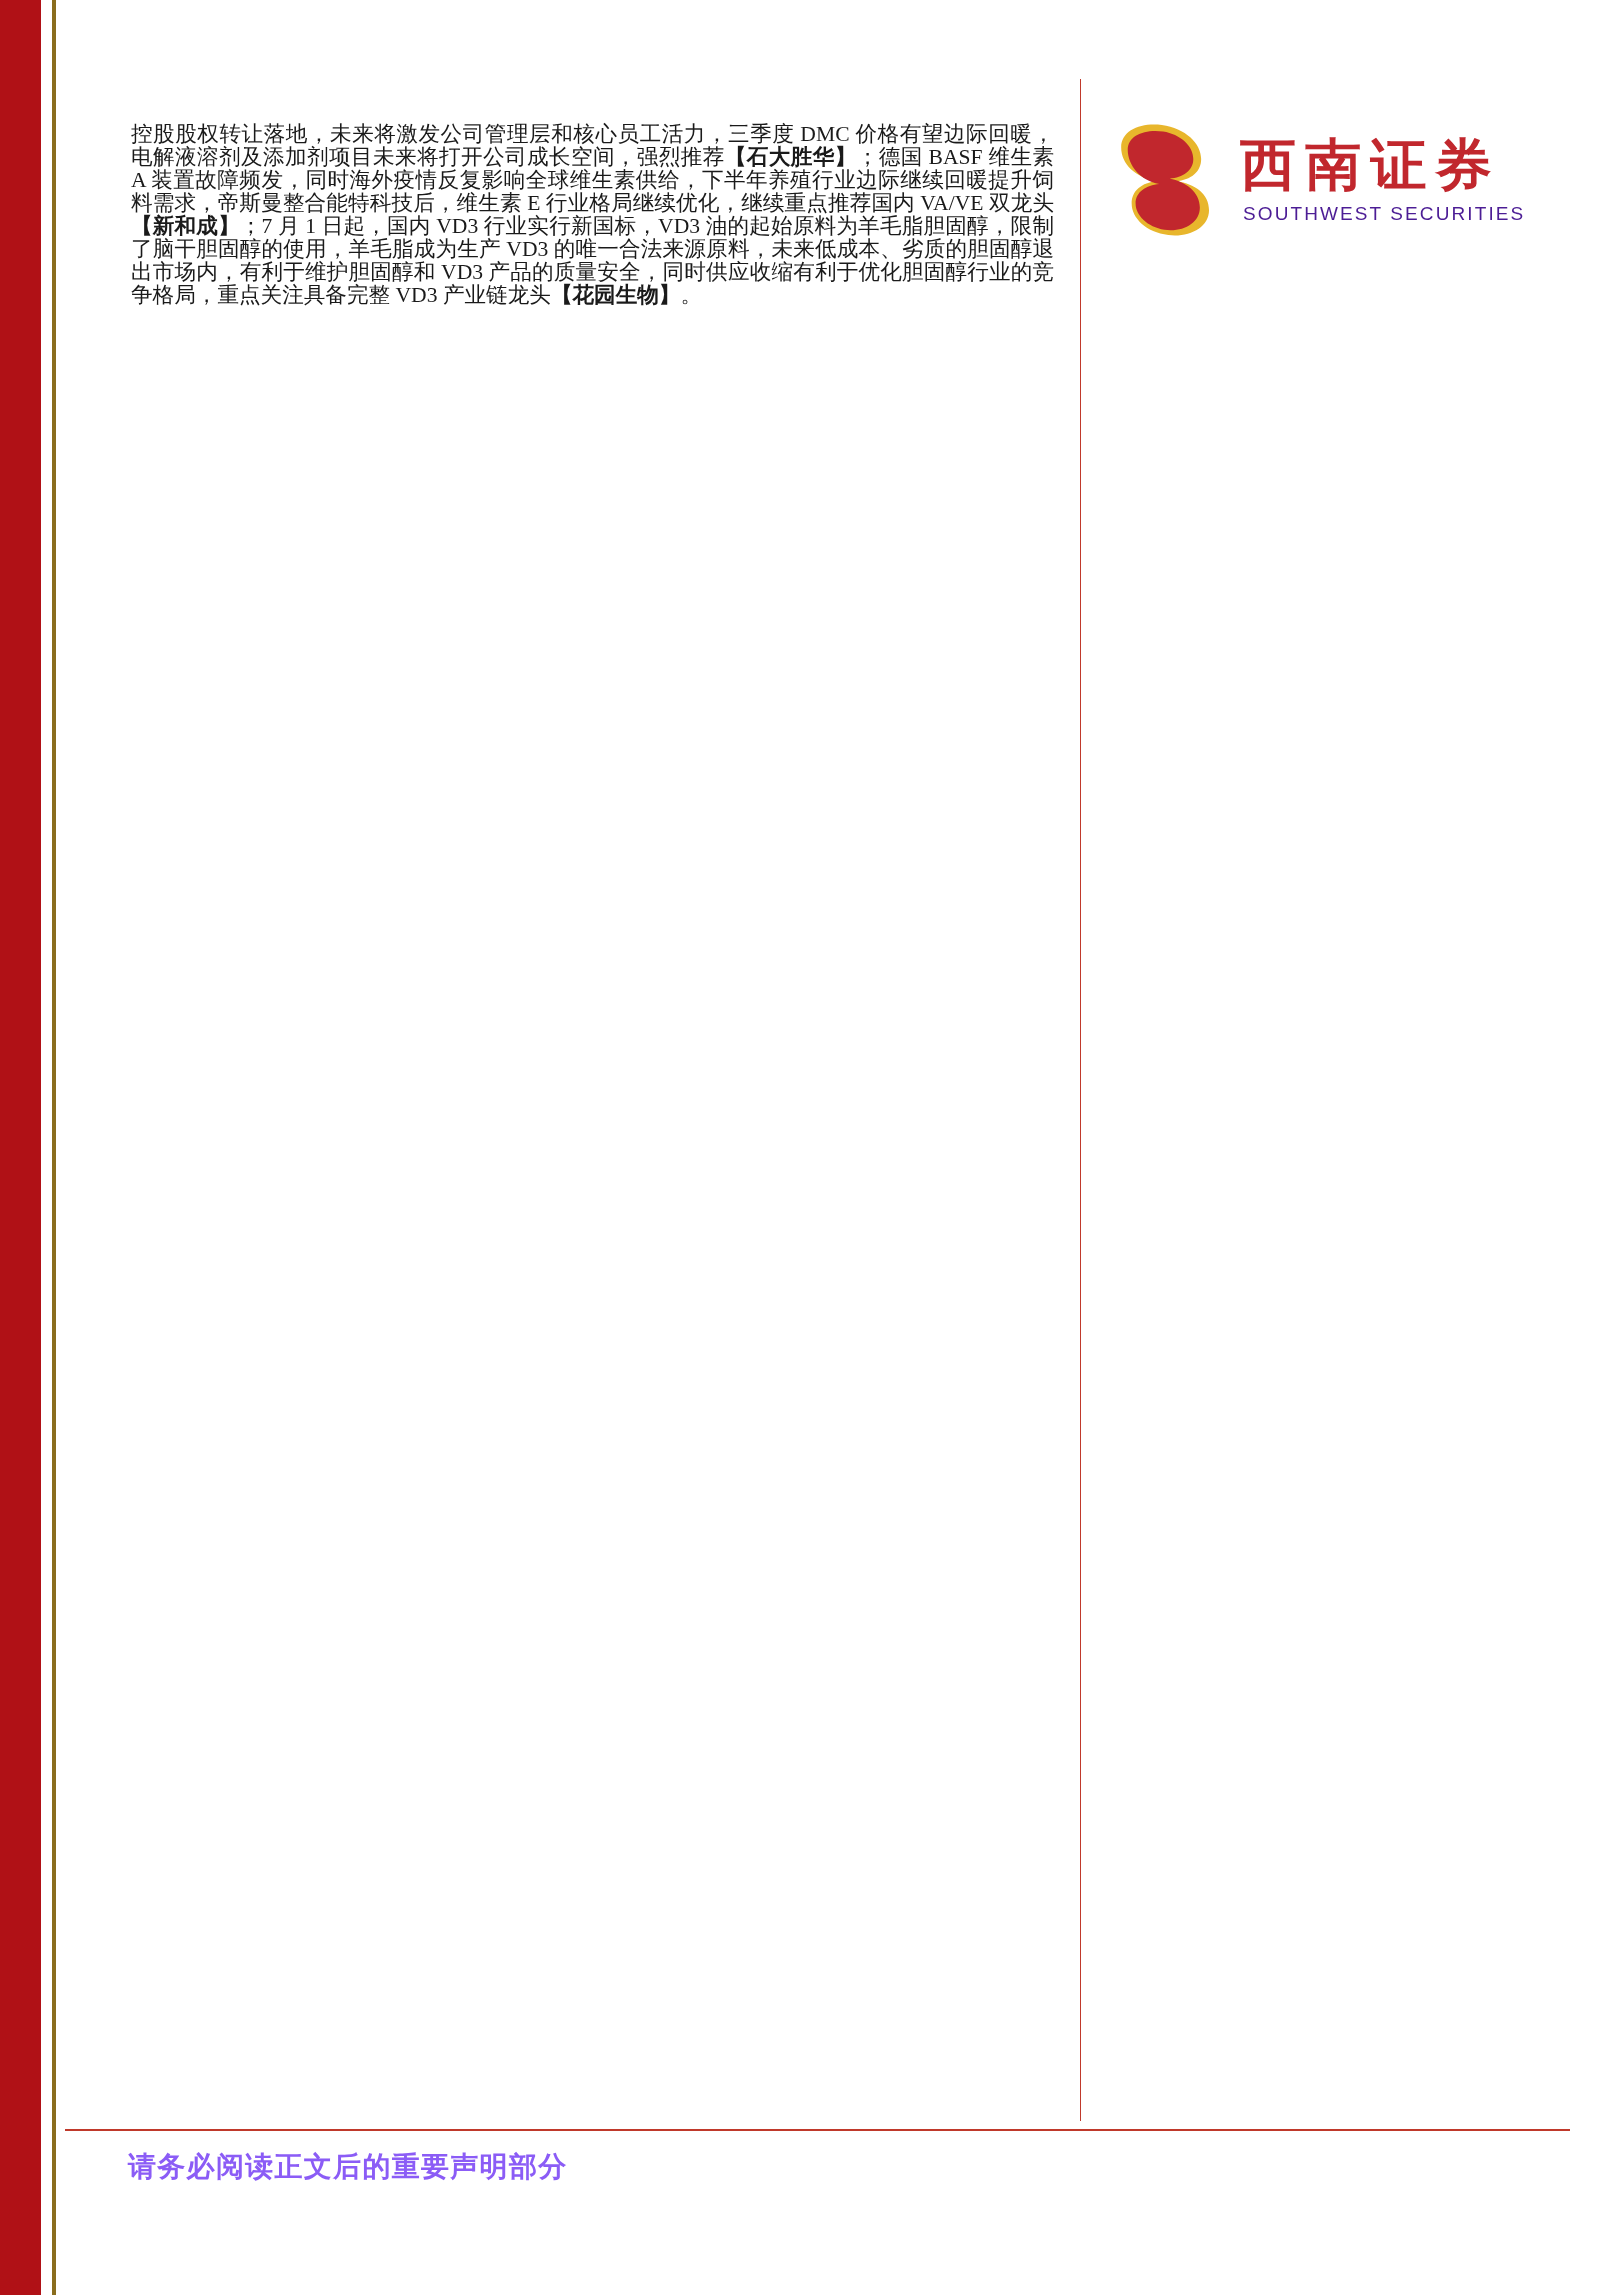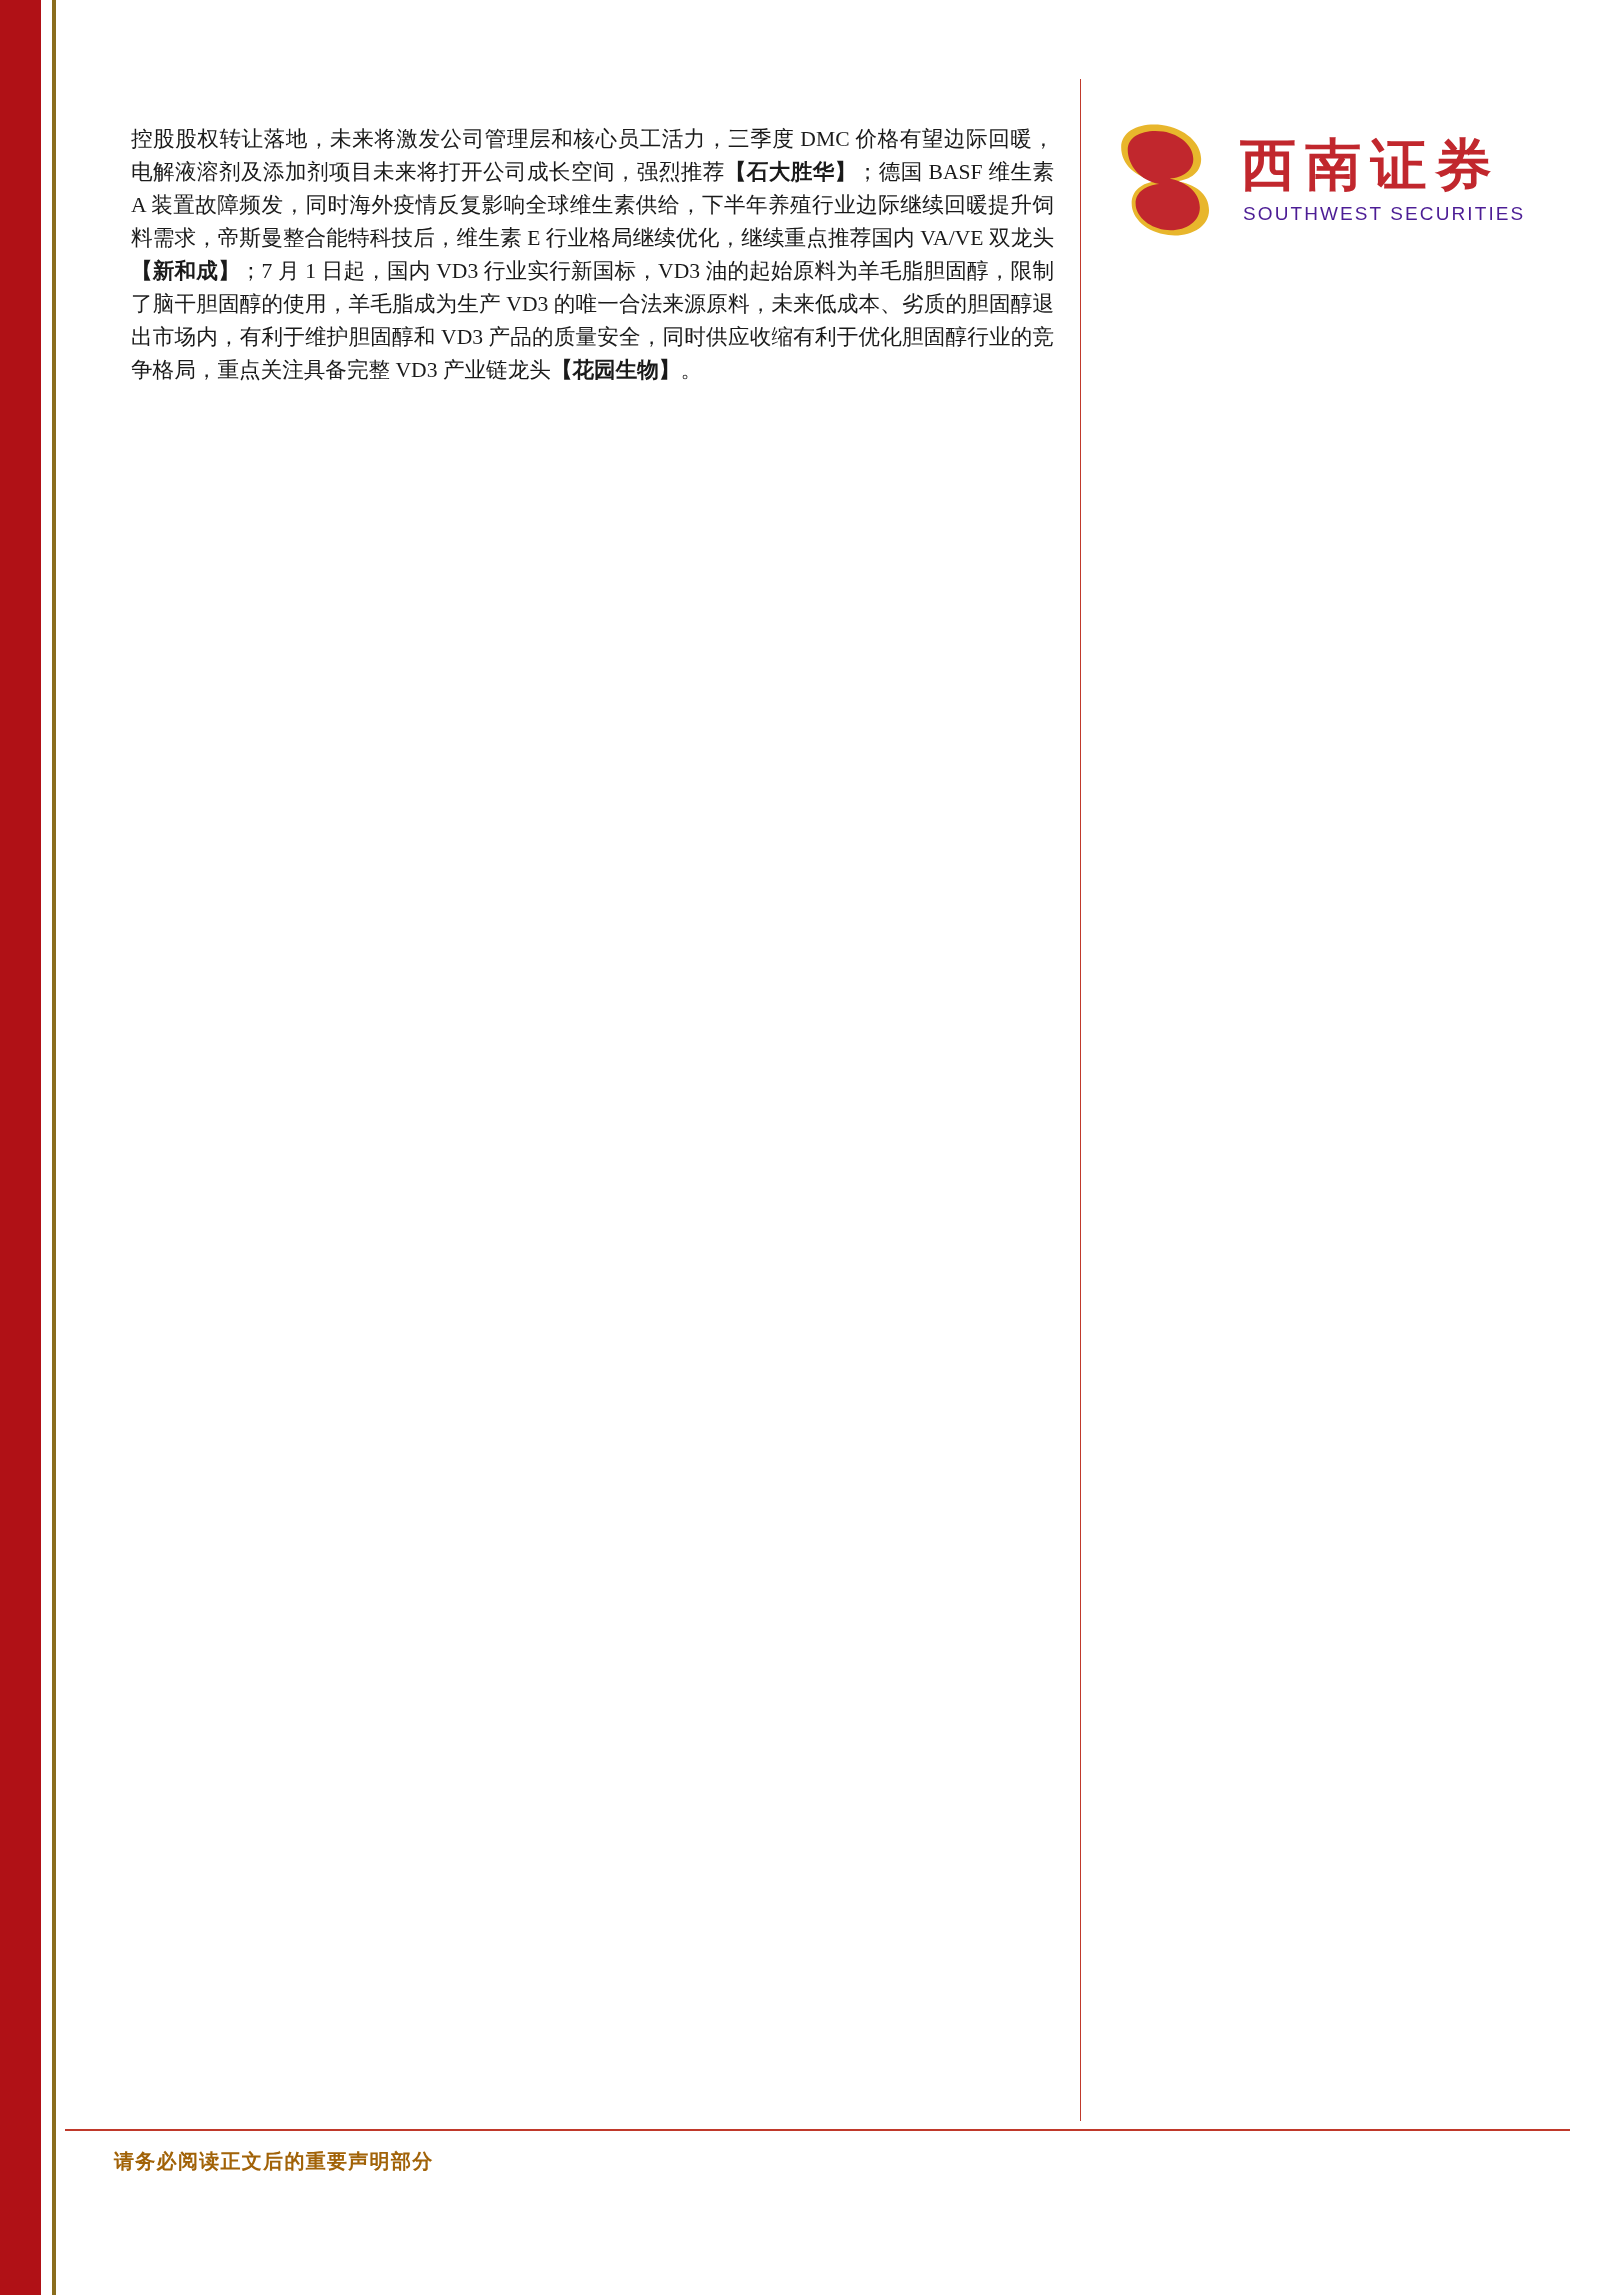--- a/index.html
+++ b/index.html
@@ -95,21 +95,21 @@
   
   .body-text {
     position: absolute;
     left: 131px;
     top: 123px;
     width: 923px;
   }
   .para {
     font-family: "Liberation Serif", "DejaVu Serif", serif;
     font-size: 21.6px;
-    line-height: 33px;
+    line-height: 23px;
     color: #1a1a1a;
     text-align: justify;
     text-justify: inter-ideograph;
     margin: 0;
   }
   .para b {
     font-weight: bold;
   }
 
   
@@ -145,26 +145,26 @@
   .footer-rule {
     position: absolute;
     left: 65px;
     top: 2129px;
     width: 1505px;
     height: 2px;
     background: #c0392b;
   }
   .footer-text {
     position: absolute;
-    left: 114px;
+    left: 128px;
     top: 2148px;
     font-family: "Liberation Serif", "DejaVu Serif", serif;
-    font-size: 20px;
+    font-size: 28px;
     font-weight: bold;
-    color: #a16207;
+    color: #8b5cf6;
     letter-spacing: 1.3px;
     white-space: nowrap;
   }
 </style>
 </head>
 <body>
 
 <div class="page">
 
   <div class="left-band"></div>

